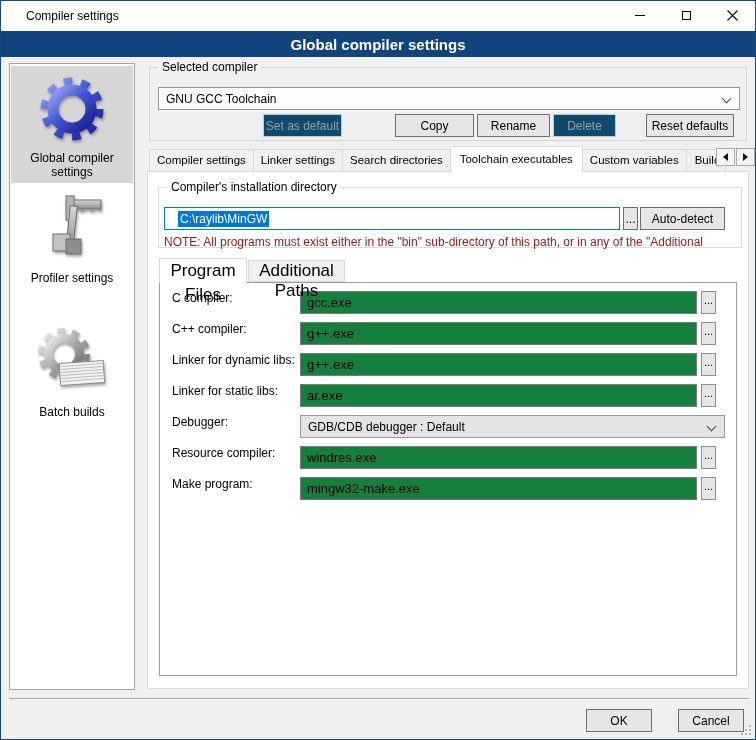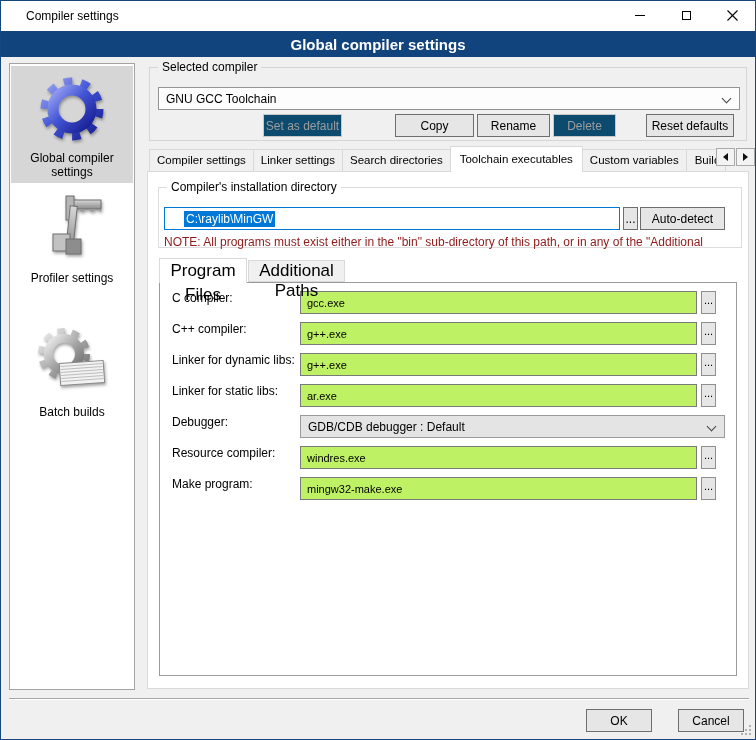--- a/index.html
+++ b/index.html
@@ -56,36 +56,36 @@
   .tab.active{height:26px;background:#fff;border-bottom:none;line-height:24px;padding:0 9px;position:relative;z-index:4;}
   .tab.clip{width:40px;overflow:hidden;padding:0 0 0 8px;}
   .tabarrows{position:absolute;left:714px;top:147px;display:flex;z-index:4;}
   .tarrow{width:19px;height:18px;border:1px solid #aaa;background:#f3f3f3;display:flex;align-items:center;justify-content:center;margin-left:1px;}
   .tri-l{width:0;height:0;border-top:4px solid transparent;border-bottom:4px solid transparent;border-right:5px solid #111;}
   .tri-r{width:0;height:0;border-top:4px solid transparent;border-bottom:4px solid transparent;border-left:5px solid #111;}
   
   .panel{position:absolute;left:146px;top:170px;width:602px;height:518px;background:#fff;border:1px solid #d9d9d9;z-index:1;}
   
   .instgroup{position:absolute;left:157px;top:186px;width:584px;height:61px;border:1px solid #dcdcdc;z-index:2;background:#fff;}
-  .pathfield{position:absolute;left:5px;top:19px;width:456px;height:23px;border:1px solid #0078d7;background:#fff;display:flex;align-items:center;padding-left:19px;overflow:hidden;white-space:nowrap;}
+  .pathfield{position:absolute;left:5px;top:19px;width:456px;height:23px;border:1px solid #0078d7;background:#fff;display:flex;align-items:center;padding-left:13px;overflow:hidden;white-space:nowrap;}
   .seltext{background:#0078d7;color:#fff;padding:1px 2px;}
   #dots-install{left:464px;top:19px;width:15px;}
   #btn-autodetect{left:481px;top:19px;width:85px;}
   .note{position:absolute;left:5px;top:47px;width:577px;color:#8f1a1a;white-space:nowrap;overflow:hidden;}
   
   .subtab{position:absolute;background:#f0f0f0;border:1px solid #d9d9d9;text-align:center;font-size:17px;z-index:3;}
   #subtab-program{left:158px;top:257px;width:88px;height:25px;background:#fff;border-bottom:none;line-height:24px;z-index:4;}
   #subtab-additional{left:247px;top:259px;width:97px;height:22px;line-height:20px;}
   .innerpanel{position:absolute;left:158px;top:281px;width:578px;height:394px;background:#fff;border:1px solid #9b9b9b;z-index:2;}
   
   .rows{position:absolute;left:0;top:0;width:100%;padding:8px 0 0 12px;}
   .row{display:flex;height:23px;margin-bottom:8px;}
   .rlabel{width:128px;flex:none;}
-  .rfield{width:397px;height:23px;border:1px solid #7a7a7a;background:#bef264;padding:0 4px 0 6px;
-    font-family:"Liberation Sans",sans-serif;font-size:11px;color:#000;outline:none;flex:none;}
+  .rfield{width:397px;height:23px;border:1px solid #7a7a7a;background:#15803d;padding:0 4px 0 6px;
+    font-family:"Liberation Sans",sans-serif;font-size:13px;color:#000;outline:none;flex:none;}
   .rdots{position:relative;width:15px;height:23px;margin-left:4px;background:#e6e6e6;border:1px solid #8f8f8f;
     display:flex;align-items:center;justify-content:center;font-size:11px;flex:none;padding:0 0 6px 0;}
   .rcombo{position:relative;width:425px;height:23px;flex:none;}
   
   .footline{position:absolute;left:8px;top:697px;width:740px;height:0;border-top:1px solid #a7a7a7;border-bottom:1px solid #fff;}
   #btn-ok{left:585px;top:708px;width:66px;}
   #btn-cancel{left:677px;top:708px;width:66px;}
   .grip{position:absolute;right:3px;bottom:3px;width:12px;height:12px;}
   .grip i{position:absolute;width:2px;height:2px;background:#b0b0b0;}
 </style>

